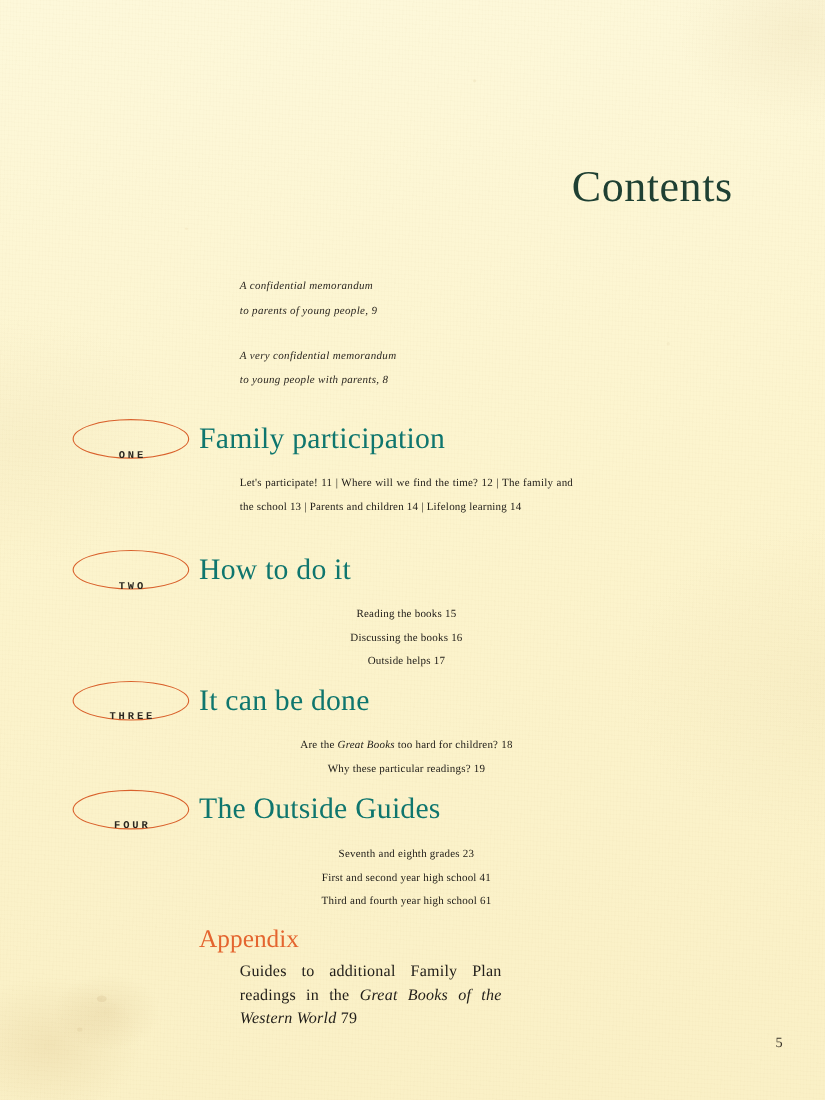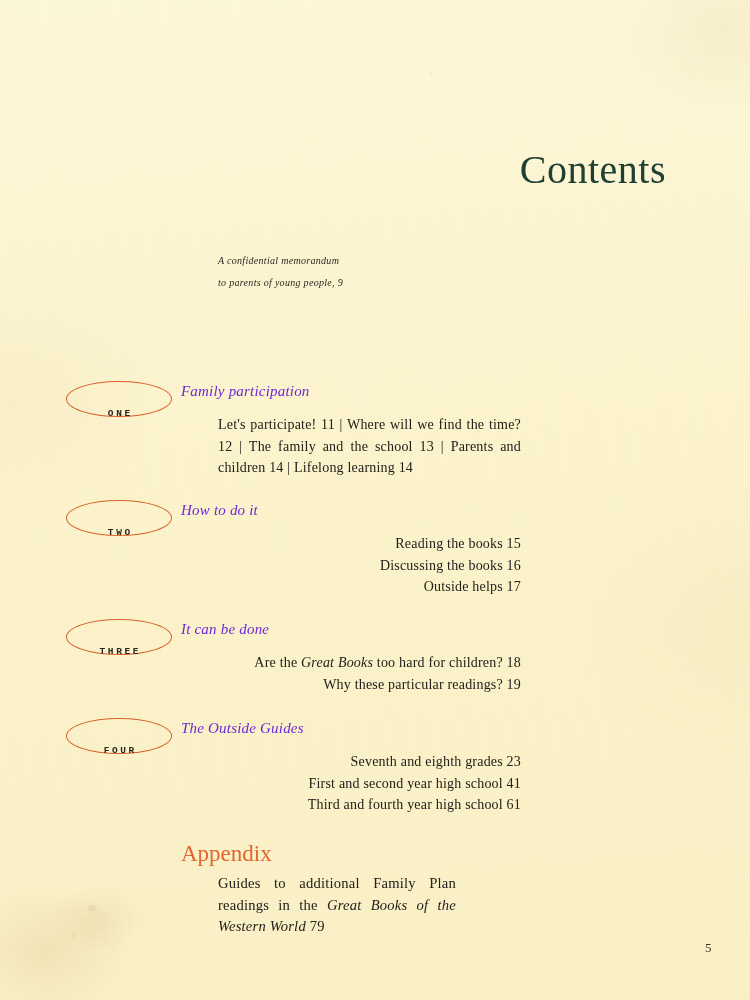--- a/index.html
+++ b/index.html
@@ -98,37 +98,36 @@
     letter-spacing: 2.6px;
     color: #2b2720;
     text-indent: 2.6px;
     font-family: Liberation Mono, monospace;
     margin-top: 28px;
   }
   .chapter-title {
     position: absolute;
     left: 181px;
     top: 2px;
-    font-size: 15px;
-    color: #6d28d9;
+    font-size: 27px;
+    color: #0f766e;
     letter-spacing: .2px;
-    font-style: italic;
   }
   .chapter-entries {
     position: absolute;
     left: 218px;
-    top: 33px;
+    top: 48px;
     width: 303px;
-    font-size: 14px;
+    font-size: 10px;
     line-height: 21.5px;
     color: #23201b;
     text-align: justify;
     letter-spacing: .2px;
   }
-  .chapter-entries.flush { text-align: right; }
+  .chapter-entries.flush { text-align: center; }
   .chapter-entries i { font-style: italic; }
 
   
   .appendix-title {
     position: absolute;
     left: 181px;
     top: 0;
     font-size: 23px;
     color: #e4652f;
   }
@@ -164,20 +163,24 @@
 <div class="speck" style="left:168px;top:207px;width:3px;height:2px;opacity:.28;"></div>
 
 <div class="content">
 
   <div class="contents-title">Contents</div>
 
   <div class="memo-block memo-1">
     <div>A confidential memorandum</div>
     <div>to parents of young people, 9</div>
   </div>
+  <div class="memo-block memo-2">
+    <div>A very confidential memorandum</div>
+    <div>to young people with parents, 8</div>
+  </div>
 
   <div class="chapter" style="top:381px;">
     <div class="badge">
       <span class="badge-label">ONE</span>
     </div>
     <div class="chapter-title">Family participation</div>
     <div class="chapter-entries">Let's participate! 11 | Where will we find the time? 12 | The family and the school 13 | Parents and children 14 | Lifelong learning 14</div>
   </div>
 
   <div class="chapter" style="top:500px;">

